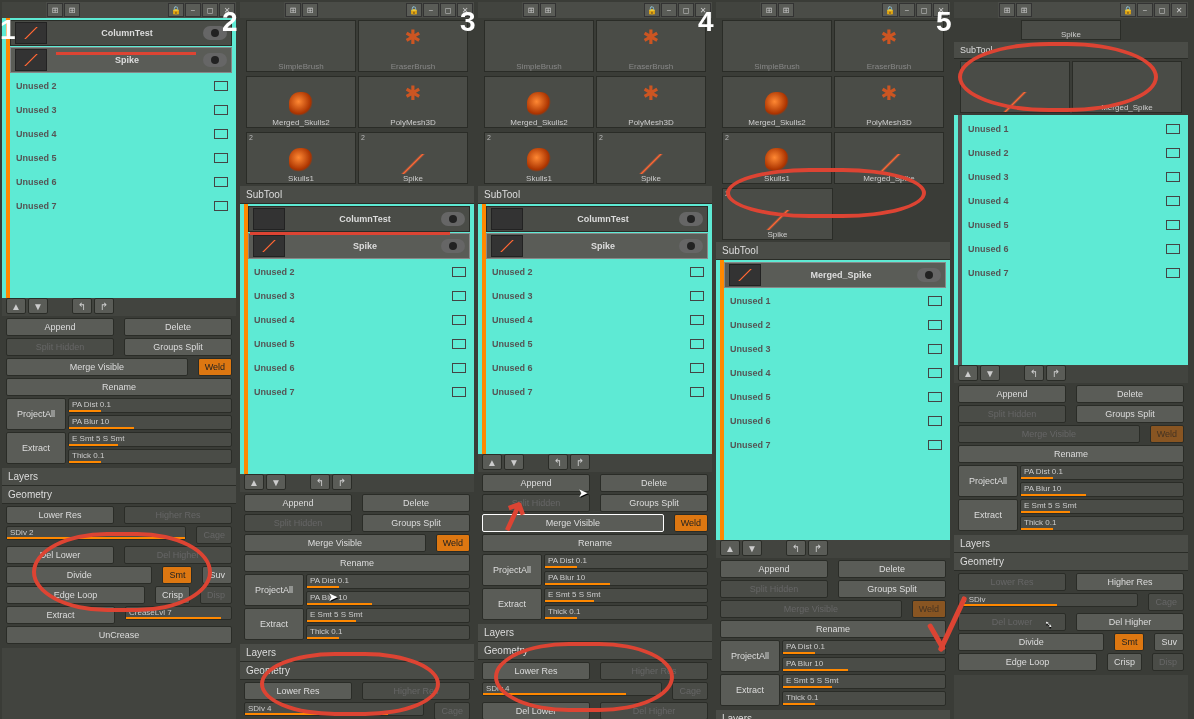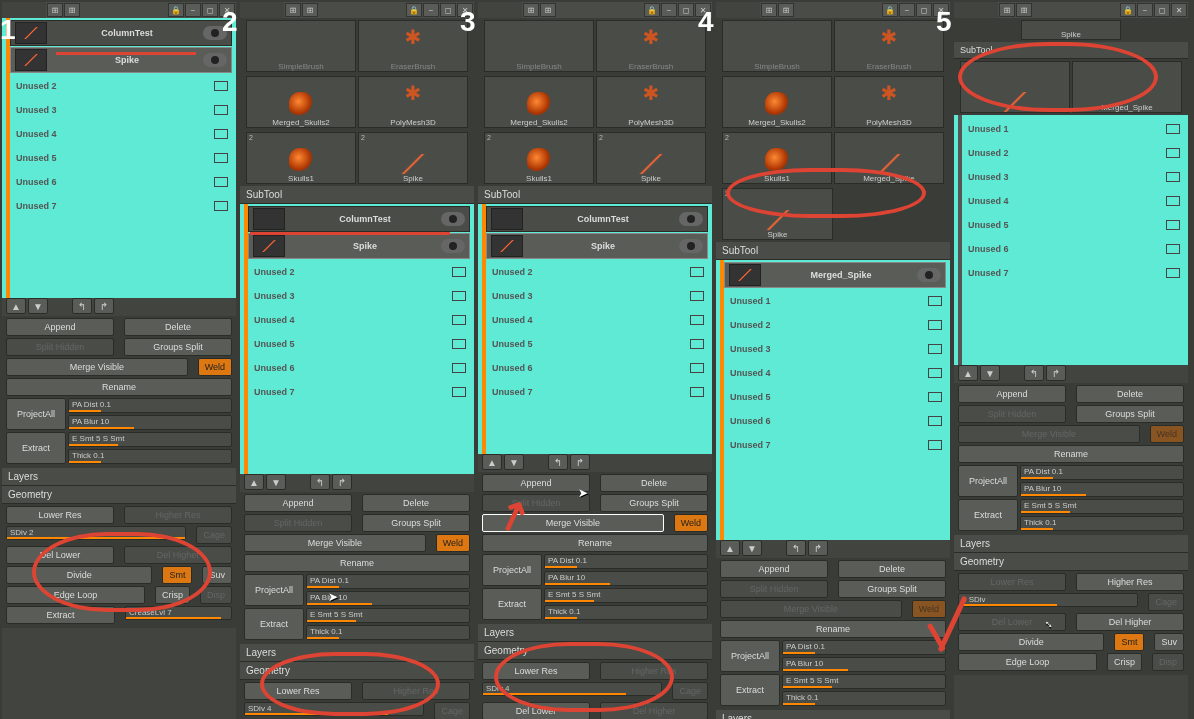--- a/index.html
+++ b/index.html
@@ -348,20 +348,23 @@
       </div>
       <div class="btn-row">
         <div class="btn">Edge Loop</div>
         <div class="btn small">Crisp</div>
         <div class="btn dim small">Disp</div>
       </div>
       <div class="btn-row">
         <div class="btn">Extract</div>
         <div class="slider"><span class="slider-label">CreaseLvl 7</span><div class="fill" style="width:90%"></div></div>
       </div>
+      <div class="btn-row">
+        <div class="btn">UnCrease</div>
+      </div>
     </div>
     <div class="anno" style="left:30px;top:530px;width:180px;height:80px;border-radius:50%/60%"></div>
   </div>
 
   <div class="panel">
     <div class="step-num">2</div>
     <div class="toolbar">
       <div class="tb-btn">⊞</div>
       <div class="tb-btn">⊞</div>
       <div class="tb-btn" style="flex:1;background:transparent;border:none"></div>

